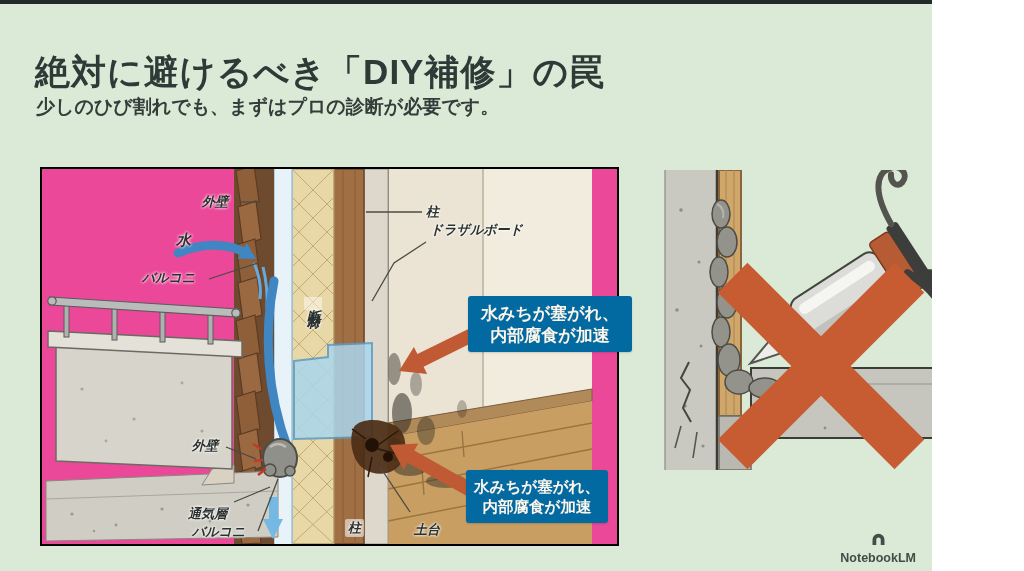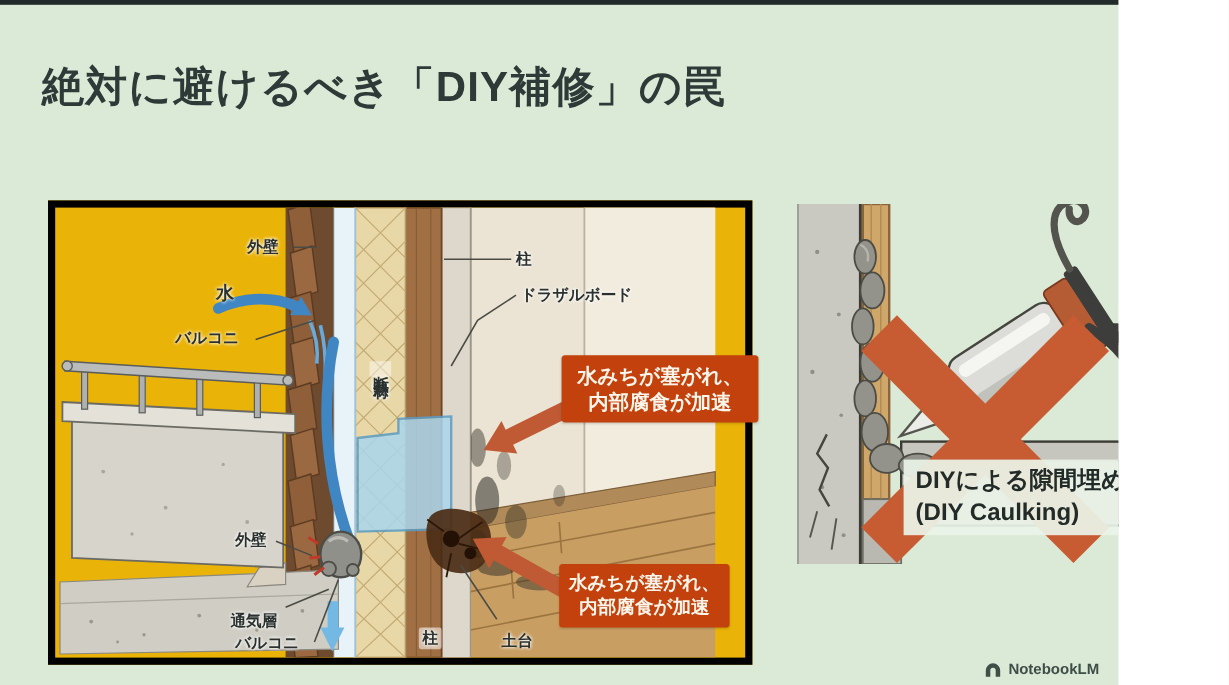--- a/index.html
+++ b/index.html
@@ -1,46 +1,47 @@
 <!DOCTYPE html>
 <html><head>
 <meta charset="utf-8">
 <style>
   html,body{margin:0;padding:0;}
   .slide{position:relative;width:932px;height:571px;background:#dbead6;overflow:hidden;
          font-family:"Liberation Sans","DejaVu Sans",sans-serif;}
   .topbar{position:absolute;left:0;top:0;width:1024px;height:4px;background:#222a2a;}
   .title{position:absolute;left:35px;top:26px;font-size:35px;font-weight:800;color:#2e3a38;letter-spacing:1px;}
   .subtitle{position:absolute;left:36px;top:92px;font-size:19px;font-weight:600;color:#333d3a;line-height:1.62;}
-  .panel{position:absolute;left:40px;top:167px;width:575px;height:375px;background:#eab308;
-         border:6px solid #000000;box-sizing:content-box;}
+  .panel{position:absolute;left:40px;top:167px;width:575px;height:375px;background:#ec4899;
+         border:2px solid #000000;box-sizing:content-box;font-style:italic;}
   .panel svg{position:absolute;left:0;top:0;}
   .lbl{position:absolute;font-size:13px;font-weight:700;color:#2a312e;white-space:nowrap;
        text-shadow:0 0 3px rgba(255,255,255,.95),0 0 3px rgba(255,255,255,.95);}
   .lbl-v{writing-mode:vertical-rl;text-orientation:upright;letter-spacing:3px;
          background:rgba(255,255,255,.45);padding:2px 0;}
   .lbl-chip{background:rgba(255,255,255,.55);padding:0 3px;border-radius:2px;}
-  .callout{position:absolute;background:#c2410c;color:#fdf5ea;font-weight:700;text-align:center;
+  .callout{position:absolute;background:#0369a1;color:#fdf5ea;font-weight:700;text-align:center;
            border-radius:3px;line-height:1.32;box-shadow:0 1px 2px rgba(0,0,0,.15);}
   .callout-top{left:468px;top:296px;width:164px;height:56px;font-size:17px;padding-top:7px;box-sizing:border-box;}
   .callout-bottom{left:466px;top:470px;width:142px;height:53px;font-size:15.5px;padding-top:7px;box-sizing:border-box;}
   .figure{position:absolute;left:655px;top:170px;width:322px;height:300px;}
   .caption{position:absolute;left:98px;top:213px;width:212px;background:rgba(235,243,232,.93);
            color:#232b28;font-size:20px;font-weight:700;line-height:1.28;padding:6px 10px;box-sizing:border-box;}
   .watermark{position:absolute;right:16px;bottom:6px;display:flex;align-items:center;gap:5px;
-             color:#3f4e47;font-size:12.5px;font-weight:700;}
+             color:#3f4e47;font-size:12.5px;font-weight:700;flex-direction:column;}
 </style>
 </head>
 <body>
 
 <div class="slide">
   <div class="topbar"></div>
 
   <h1 class="title">絶対に避けるべき「DIY補修」の罠</h1>
   <div class="subtitle">
+    <div>少しのひび割れでも、まずはプロの診断が必要です。</div>
   </div>
 
   <div class="panel">
     <svg width="575" height="375" viewBox="0 0 575 375">
 
       <g>
         <polygon points="346,0 550,0 550,220 346,254" fill="#ebe4d4"></polygon>
         <polygon points="441,0 550,0 550,220 441,238" fill="#f2ecdf"></polygon>
         <line x1="441" y1="0" x2="441" y2="238" stroke="#b9b09e" stroke-width="1.5"></line>
         <line x1="346" y1="0" x2="346" y2="254" stroke="#8d8578" stroke-width="2"></line>
@@ -183,21 +184,21 @@
       <g fill="#c05a34">
         <polygon points="428.9,158.7 375.4,185.1 371.9,177.9 357,202 385.1,204.9 381.6,197.7 435.1,171.3"></polygon>
         <polygon points="433.4,315.9 372.3,281.6 376.2,274.6 348,276 361.6,300.8 365.5,293.8 426.6,328.1"></polygon>
       </g>
     </svg>
 
     <div class="lbl" style="left:160px;top:24px">外壁</div>
     <div class="lbl" style="left:134px;top:62px;font-size:15px">水</div>
     <div class="lbl" style="left:100px;top:100px">バルコニ</div>
     <div class="lbl" style="left:384px;top:34px">柱</div>
-    <div class="lbl" style="left:388px;top:64px">ドラザルボード</div>
+    <div class="lbl" style="left:388px;top:52px">ドラザルボード</div>
     <div class="lbl lbl-v" style="left:262px;top:128px">断熱材</div>
     <div class="lbl" style="left:150px;top:268px">外壁</div>
     <div class="lbl" style="left:146px;top:336px">通気層</div>
     <div class="lbl" style="left:150px;top:354px">バルコニ</div>
     <div class="lbl lbl-chip" style="left:303px;top:350px">柱</div>
     <div class="lbl" style="left:372px;top:352px">土台</div>
   </div>
 
   <div class="callout callout-top">
     <div>水みちが塞がれ、</div>
@@ -272,24 +273,20 @@
         <path d="M286,106 C288,70 300,56 314,58 C327,60 328,74 318,77 C310,79 308,70 313,64" stroke="#54544f" stroke-width="6" fill="none" stroke-linecap="round"></path>
         <path d="M289,162 C308,172 320,198 325,222 C328,238 317,244 309,234 C299,220 298,194 283,178 Z" fill="#3d3d3b"></path>
         <path d="M273,156 C285,180 287,202 279,222" stroke="#3d3d3b" stroke-width="8" fill="none" stroke-linecap="round"></path>
       </g>
 
       <g transform="translate(166,196)">
         <rect x="-125" y="-21" width="250" height="42" fill="#c75c33" transform="rotate(45)"></rect>
         <rect x="-125" y="-21" width="250" height="42" fill="#c75c33" transform="rotate(-45)"></rect>
       </g>
     </svg>
-    <div class="caption">
-      <div>DIYによる隙間埋め</div>
-      <div>(DIY Caulking)</div>
-    </div>
   </div>
 
   <div class="watermark">
     <svg width="15" height="14" viewBox="0 0 20 18">
       <path d="M2,17 V10 a8,8 0 0 1 16,0 v7 h-5 v-7 a3,3 0 0 0 -6,0 v7 z" fill="#3f4e47"></path>
     </svg>
     <span>NotebookLM</span>
   </div>
 </div>
 

